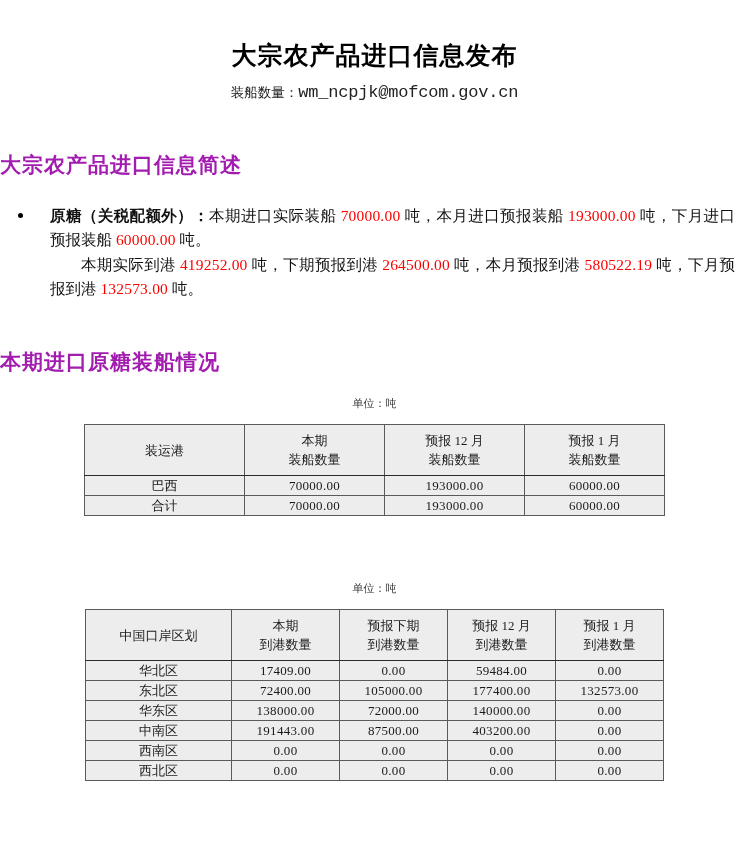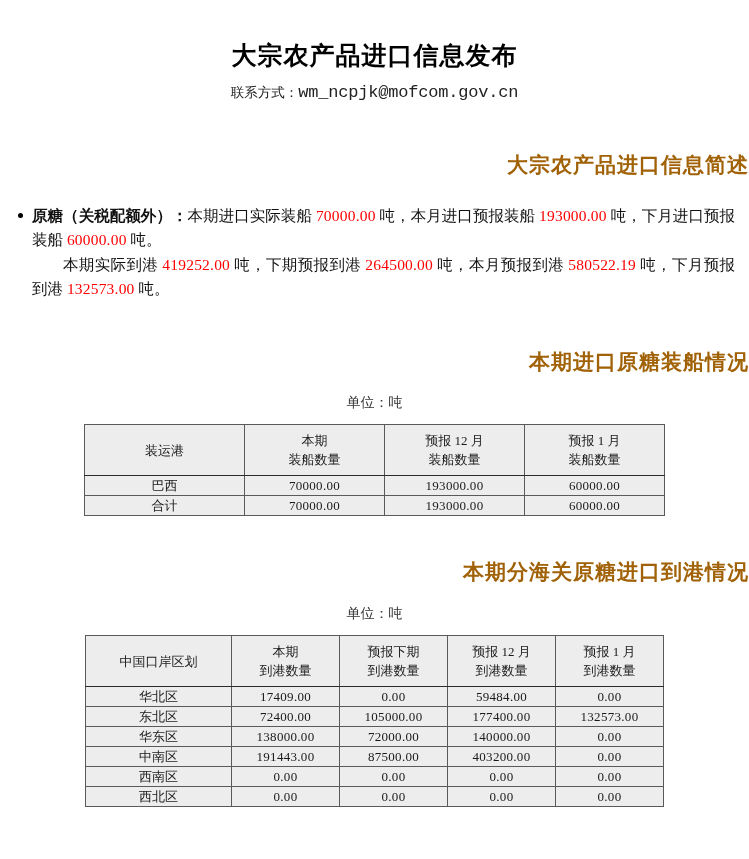--- a/index.html
+++ b/index.html
@@ -61,38 +61,38 @@
     color: #222;
   }
   .contact .mail {
     font-family: "Liberation Mono", "DejaVu Sans Mono", monospace;
     font-size: 17px;
     letter-spacing: -0.2px;
   }
 
   
   .section-heading {
-    text-align: right;
+    text-align: left;
     font-size: 21px;
     font-weight: bold;
     letter-spacing: 1px;
     margin: 0;
     line-height: 26px;
-    color: #a16207;
+    color: #a21caf;
   }
   .sec-1 { padding-top: 50px; }
 
   
   .summary {
     margin: 0;
     padding-top: 26px;
   }
   .bullet-row {
     position: relative;
-    padding-left: 32px;
+    padding-left: 50px;
     padding-right: 14px;
   }
   .bullet-dot {
     position: absolute;
     left: 18px;
     top: 9px;
     width: 5px;
     height: 5px;
     background: #000;
     border-radius: 50%;
@@ -112,21 +112,21 @@
     letter-spacing: 0.2px;
   }
   .para2 {
     text-indent: 2em;
     margin-top: 1px;
   }
 
   
   .unit-cap {
     text-align: center;
-    font-size: 14px;
+    font-size: 11px;
     color: #333;
     margin: 0;
     line-height: 16px;
   }
 
   
   .tbl-wrap {
     display: flex;
     justify-content: center;
   }
@@ -188,21 +188,21 @@
 </head>
 <body>
 
 <div class="page">
 
   <h1 class="doc-title">大宗农产品进口信息发布</h1>
 
 
 
   <p class="contact">
-    <span>联系方式：</span><span class="mail">wm_ncpjk@mofcom.gov.cn</span>
+    <span>装船数量：</span><span class="mail">wm_ncpjk@mofcom.gov.cn</span>
   </p>
 
   <h2 class="section-heading sec-1">大宗农产品进口信息简述</h2>
 
   <div class="summary">
     <div class="bullet-row">
       <span class="bullet-dot"></span>
       <div class="bullet-text">
         <span class="lead">原糖（关税配额外）：</span><span>本期进口实际装船 </span><span class="num-red">70000.00</span><span> 吨，本月进口预报装船 </span><span class="num-red">193000.00</span><span> 吨，下月进口预报装船 </span><span class="num-red">60000.00</span><span> 吨。</span>
       </div>
@@ -254,21 +254,20 @@
               <td class="numcell">70000.00</td>
               <td class="numcell">193000.00</td>
               <td class="numcell">60000.00</td>
             </tr>
           </tbody>
       </table>
     </div>
   </div>
 
   <div class="block-arrival">
-    <h2 class="section-heading">本期分海关原糖进口到港情况</h2>
     <p class="unit-cap">单位：吨</p>
     <div class="tbl-wrap">
       <table class="data-table" id="table-arrival">
         <colgroup>
           <col class="c0">
             <col class="cn">
             <col class="cn">
             <col class="cn">
             <col class="cn">
         </colgroup>

